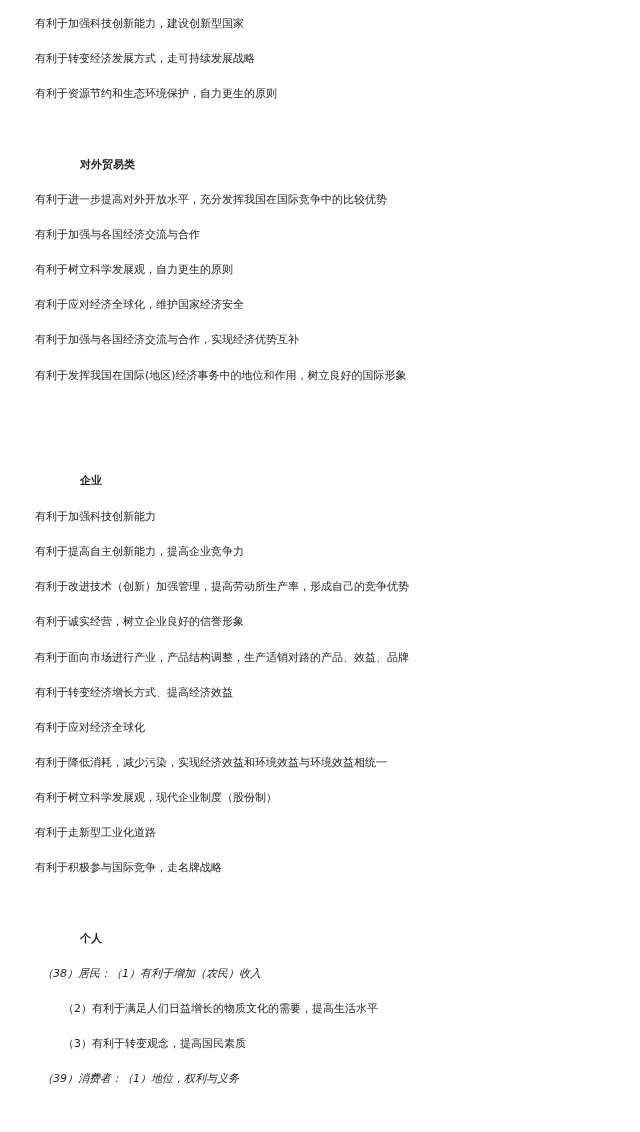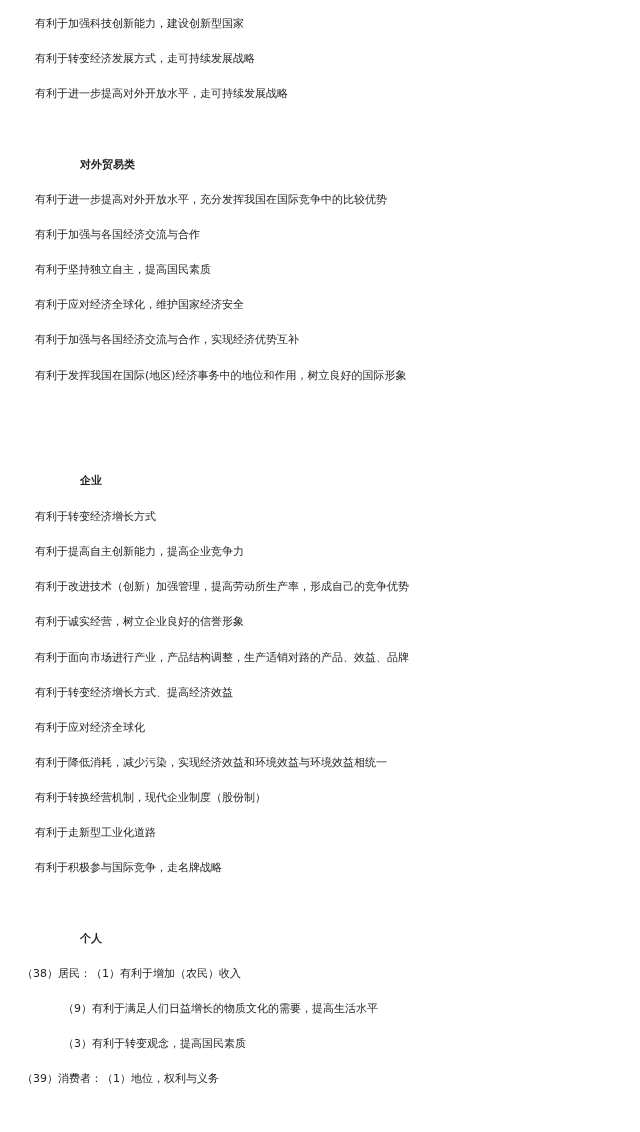--- a/index.html
+++ b/index.html
@@ -6,48 +6,48 @@
     body {
       width: 640px; height: 1132px; overflow: hidden; position: relative;
       font-family: "DejaVu Sans", "Liberation Sans", sans-serif;
       color: #1f1f1f;
     }
     .line {
       position: absolute; left: 35px; font-size: 11px; line-height: 20px;
       white-space: nowrap; letter-spacing: 0px;
     }
     .heading { font-weight: bold; margin-left: 45px; }
-    .indent1 { left: 22px; }
+    .indent1 { left: 42px; font-style: italic; }
     .indent2 { left: 63px; }
   </style>
 </head>
 <body>
 
 <div class="line" style="top:14px">有利于加强科技创新能力，建设创新型国家</div>
 <div class="line" style="top:49px">有利于转变经济发展方式，走可持续发展战略</div>
-<div class="line" style="top:84px">有利于进一步提高对外开放水平，走可持续发展战略</div>
+<div class="line" style="top:84px">有利于资源节约和生态环境保护，自力更生的原则</div>
 
 <div class="line heading" style="top:155px">对外贸易类</div>
 <div class="line" style="top:190px">有利于进一步提高对外开放水平，充分发挥我国在国际竞争中的比较优势</div>
 <div class="line" style="top:225px">有利于加强与各国经济交流与合作</div>
-<div class="line" style="top:260px">有利于坚持独立自主，提高国民素质</div>
+<div class="line" style="top:260px">有利于树立科学发展观，自力更生的原则</div>
 <div class="line" style="top:295px">有利于应对经济全球化，维护国家经济安全</div>
 <div class="line" style="top:330px">有利于加强与各国经济交流与合作，实现经济优势互补</div>
 <div class="line" style="top:366px">有利于发挥我国在国际(地区)经济事务中的地位和作用，树立良好的国际形象</div>
 
 <div class="line heading" style="top:471px">企业</div>
-<div class="line" style="top:507px">有利于转变经济增长方式</div>
+<div class="line" style="top:507px">有利于加强科技创新能力</div>
 <div class="line" style="top:542px">有利于提高自主创新能力，提高企业竞争力</div>
 <div class="line" style="top:577px">有利于改进技术（创新）加强管理，提高劳动所生产率，形成自己的竞争优势</div>
 <div class="line" style="top:612px">有利于诚实经营，树立企业良好的信誉形象</div>
 <div class="line" style="top:648px">有利于面向市场进行产业，产品结构调整，生产适销对路的产品、效益、品牌</div>
 <div class="line" style="top:683px">有利于转变经济增长方式、提高经济效益</div>
 <div class="line" style="top:718px">有利于应对经济全球化</div>
 <div class="line" style="top:753px">有利于降低消耗，减少污染，实现经济效益和环境效益与环境效益相统一</div>
-<div class="line" style="top:788px">有利于转换经营机制，现代企业制度（股份制）</div>
+<div class="line" style="top:788px">有利于树立科学发展观，现代企业制度（股份制）</div>
 <div class="line" style="top:823px">有利于走新型工业化道路</div>
 <div class="line" style="top:858px">有利于积极参与国际竞争，走名牌战略</div>
 
 <div class="line heading" style="top:929px">个人</div>
 <div class="line indent1" style="top:964px">（38）居民：（1）有利于增加（农民）收入</div>
-<div class="line indent2" style="top:999px">（9）有利于满足人们日益增长的物质文化的需要，提高生活水平</div>
+<div class="line indent2" style="top:999px">（2）有利于满足人们日益增长的物质文化的需要，提高生活水平</div>
 <div class="line indent2" style="top:1034px">（3）有利于转变观念，提高国民素质</div>
 <div class="line indent1" style="top:1069px">（39）消费者：（1）地位，权利与义务</div>
 
 </body></html>

